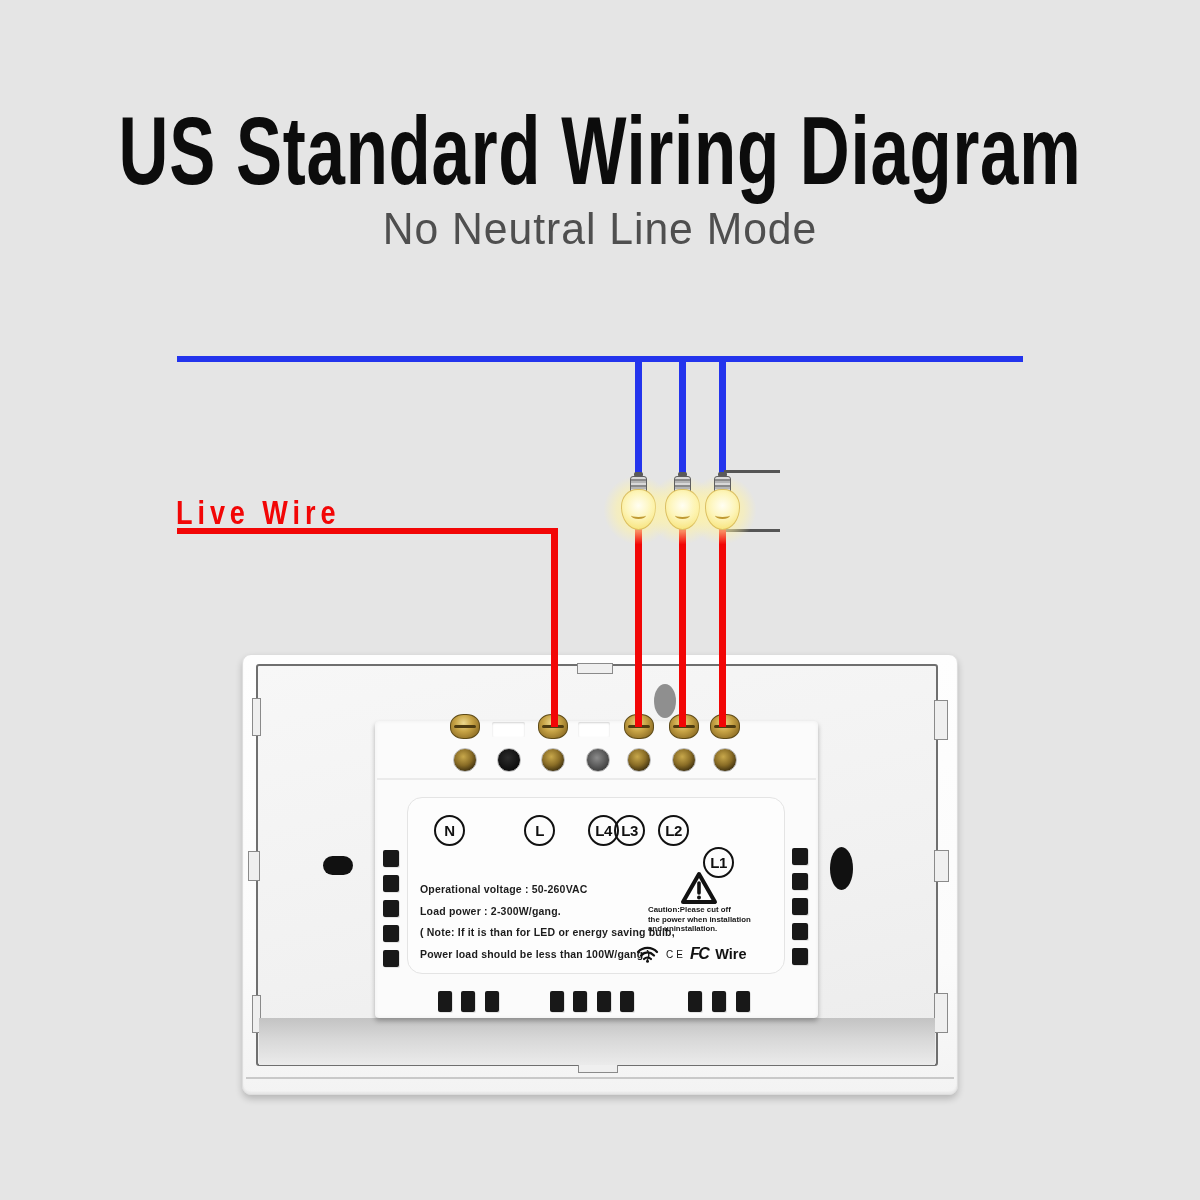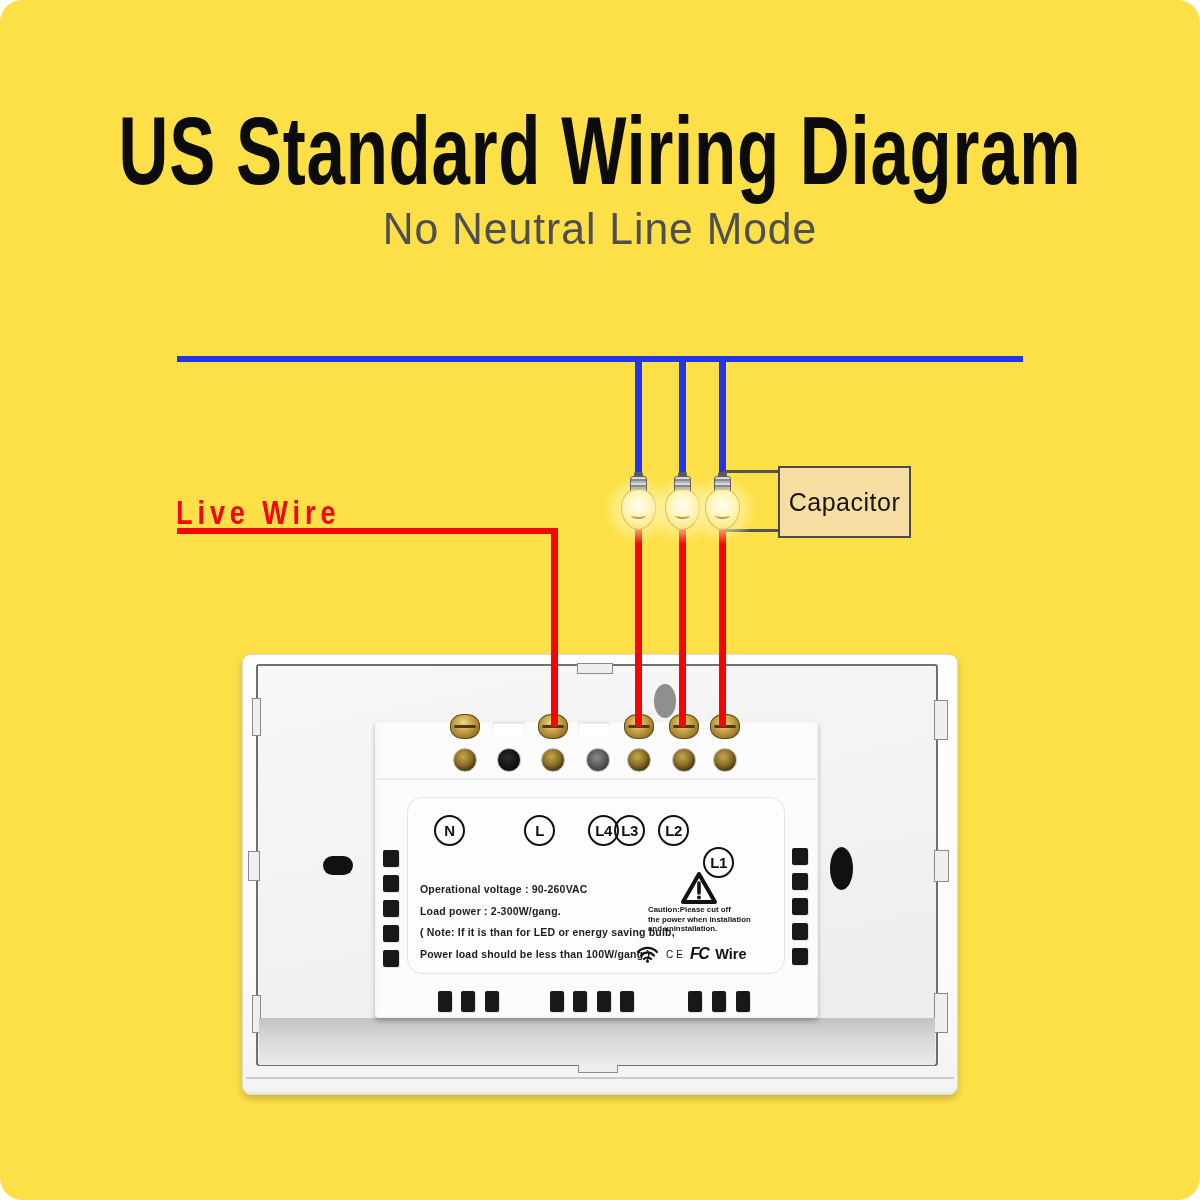--- a/index.html
+++ b/index.html
@@ -1,21 +1,20 @@
 <!DOCTYPE html>
 <html><head>
 <meta charset="utf-8">
 <style>
   * { box-sizing: border-box; margin: 0; padding: 0; }
   html,body { background:#ffffff; }
   .stage {
     position: relative; width: 1200px; height: 1200px;
-    background: #fde047; overflow: hidden;
+    background: #e5e5e5; overflow: hidden;
     font-family: "Liberation Sans", sans-serif;
-    border-radius: 22px;
   }
   .abs { position: absolute; }
 
   
   .title {
     left: 50%; top: 96px; transform: translateX(-50%) scaleX(0.72);
     font-size: 96px; font-weight: bold; color: #0c0c0c;
     white-space: nowrap; letter-spacing: 1px;
   }
   .subtitle {
@@ -222,21 +221,21 @@
   <div class="abs label-plate"></div>
 
   <div class="abs terminal-circle" style="left:434px;">N</div>
   <div class="abs terminal-circle" style="left:524px;">L</div>
   <div class="abs terminal-circle" style="left:569px;margin-left:19px;">L4</div>
   <div class="abs terminal-circle" style="left:614px;">L3</div>
   <div class="abs terminal-circle" style="left:658px;">L2</div>
   <div class="abs terminal-circle" style="left:703px;margin-top:32px;">L1</div>
 
 
-  <div class="abs spec-line" style="top:883px;">Operational voltage : 90-260VAC</div>
+  <div class="abs spec-line" style="top:883px;">Operational voltage : 50-260VAC</div>
   <div class="abs spec-line" style="top:905px;">Load power : 2-300W/gang.</div>
   <div class="abs spec-line" style="top:926px;">( Note: If it is than for LED or energy saving bulb,</div>
   <div class="abs spec-line" style="top:948px;">Power load should be less than 100W/gang )</div>
 
   <svg class="abs" style="left:680px;top:871px;" width="38" height="34" viewBox="0 0 38 34">
     <path d="M19 3 L35 31 L3 31 Z" fill="none" stroke="#111" stroke-width="4" stroke-linejoin="round"></path>
     <path d="M19 12 L19 22" stroke="#111" stroke-width="3.6" stroke-linecap="round"></path>
     <circle cx="19" cy="26.5" r="2" fill="#111"></circle>
   </svg>
 
@@ -283,19 +282,16 @@
   <div class="abs bulb-base" style="left:674px;"></div>
   <div class="abs bulb-glass" style="left:665px;"></div>
   <div class="abs bulb-filament" style="left:675px;"></div>
 
   <div class="abs bulb-glow" style="left:674px;top:462px;"></div>
   <div class="abs bulb-cap" style="left:718px;"></div>
   <div class="abs bulb-base" style="left:714px;"></div>
   <div class="abs bulb-glass" style="left:705px;"></div>
   <div class="abs bulb-filament" style="left:715px;"></div>
 
-  <div class="abs capacitor-box">
-    <span class="capacitor-label">Capacitor</span>
-  </div>
 
   <div class="abs live-wire-label">Live Wire</div>
 
 </div>
 
 </body></html>

